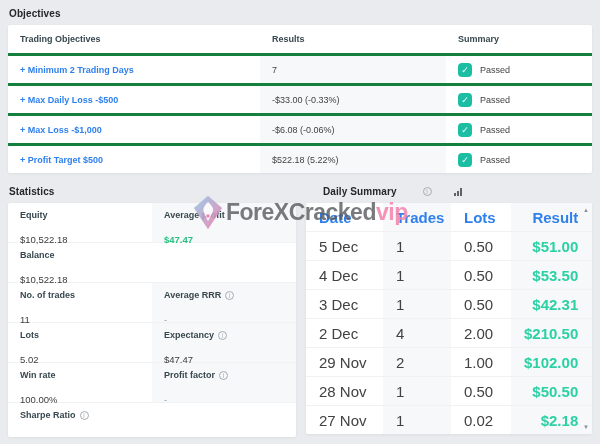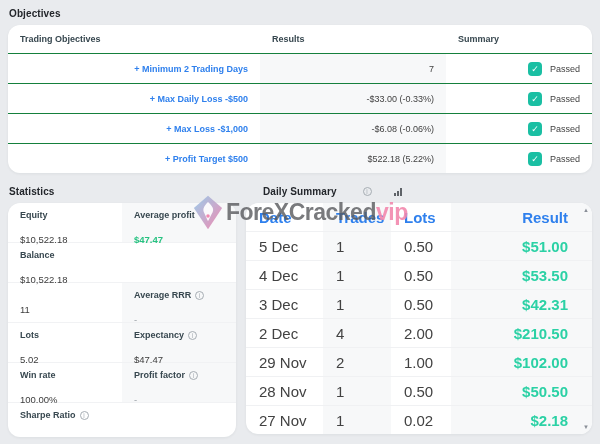--- a/index.html
+++ b/index.html
@@ -10,41 +10,41 @@
     color:#3c3c3c;
     overflow:hidden;
     position:relative;
   }
   .wrap { padding:5px 8px 0 8px; }
   .section-title {
     font-size:10px; font-weight:700; color:#23262b;
     margin:3px 0 6px 1px; letter-spacing:.1px;
   }
   .card {
-    background:#fff; border-radius:12px;
+    background:#fff; border-radius:2px;
     box-shadow:0 1px 3px rgba(20,30,40,.06);
     overflow:hidden;
   }
 
   
   .obj-table { display:grid; grid-template-columns:252px 186px 1fr; }
   .obj-cell { display:flex; align-items:center; font-size:9px; padding:0 12px; }
   .obj-head { height:28px; font-weight:700; color:#37474f; }
-  .obj-row-cell { height:30px; border-top:1px solid #15803d; color:#424242;justify-content:flex-end; }
+  .obj-row-cell { height:30px; border-top:3px solid #15803d; color:#424242; }
   .obj-cell.gray { background:#f7f8f9; }
   .obj-link { color:#2f80ed; font-weight:600; cursor:pointer; }
   .badge {
     width:14px; height:14px; border-radius:4px; background:#1abfa3;
     color:#fff; font-size:9px; line-height:14px; text-align:center;
     display:inline-block; margin-right:8px; flex:0 0 auto;
   }
 
   
   .bottom { display:flex; gap:10px; align-items:flex-start; margin-top:10px; }
-  .col-left { width:228px; }
+  .col-left { width:288px; }
   .col-right { flex:1; min-width:0; }
   .title-row { display:flex; align-items:center; gap:22px; margin:3px 0 6px 1px;padding-left:16px; }
   .title-row .section-title { margin:0; }
 
   
   .stat-row { display:flex; border-bottom:1px solid #f1f2f4; height:40px; }
   .stat-row.last { border-bottom:none; height:34px; }
   .stat-cell { width:50%; padding:7px 12px 0 12px; }
   .stat-cell.gray { background:#f7f8f9; }
   .stat-label { font-size:9px; font-weight:700; color:#37474f; display:flex; align-items:center; }
@@ -158,20 +158,21 @@
 
         <div class="stat-row">
           <div class="stat-cell">
             <div class="stat-label">Balance</div>
             <div class="stat-value">$10,522.18</div>
           </div>
         </div>
 
         <div class="stat-row">
           <div class="stat-cell">
+            <div class="stat-label">No. of trades</div>
             <div class="stat-value">11</div>
           </div>
           <div class="stat-cell gray">
             <div class="stat-label">
               <span>Average RRR</span>
               <span class="info">i</span>
             </div>
             <div class="stat-value dash">-</div>
           </div>
         </div>

